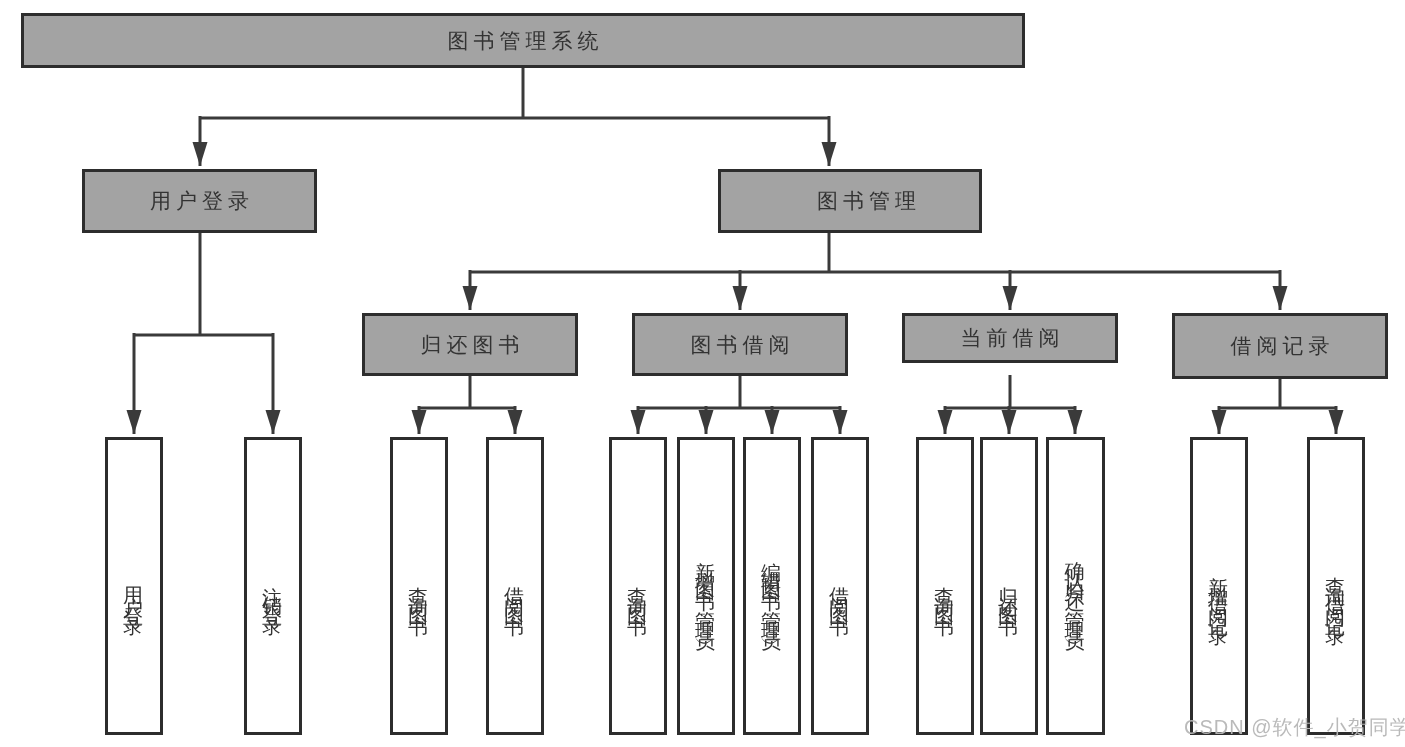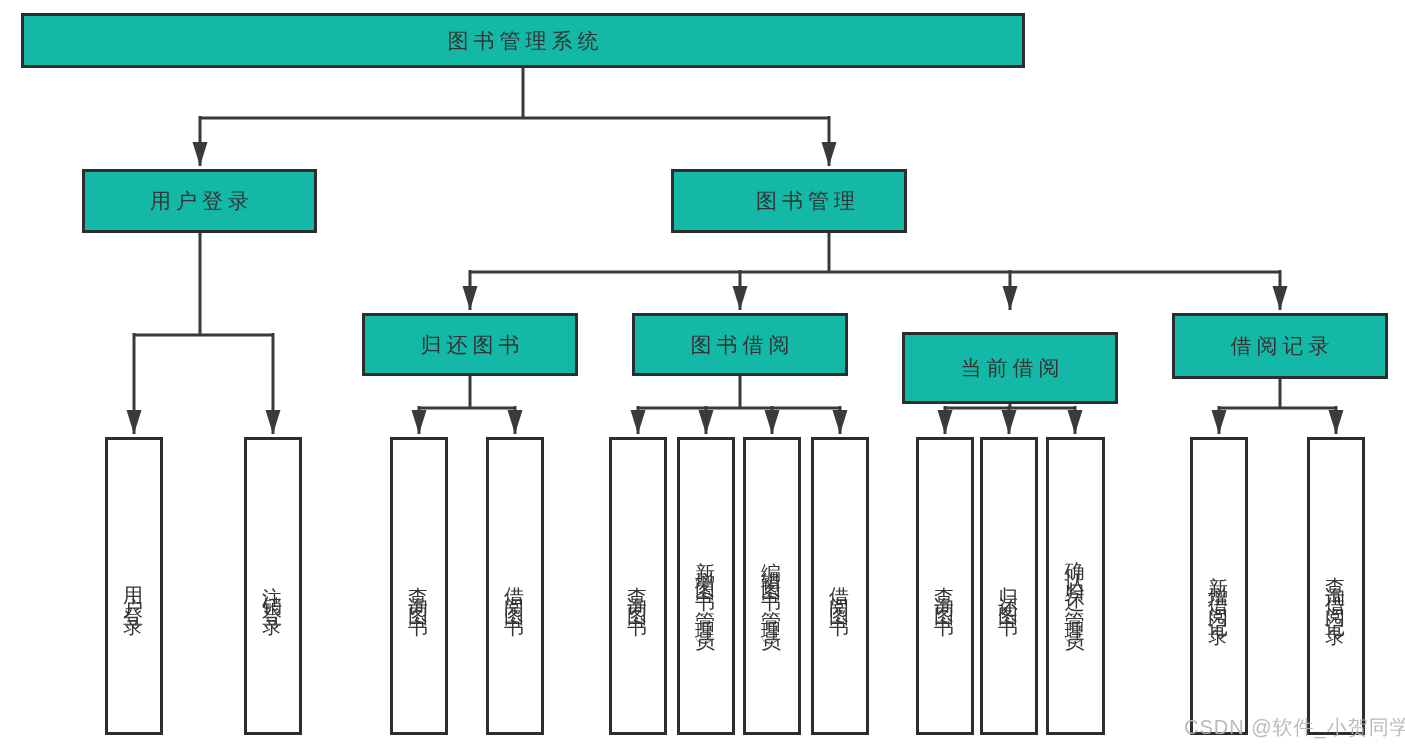--- a/index.html
+++ b/index.html
@@ -22,21 +22,21 @@
     z-index: 0;
   }
   #connectors line {
     stroke: #3a3a3a;
     stroke-width: 3;
   }
   .hbox {
     position: absolute;
     box-sizing: border-box;
     border: 3px solid #2d2d2d;
-    background: #14b8a6;
+    background: #a3a3a3;
     display: flex;
     align-items: center;
     justify-content: center;
     z-index: 1;
   }
   .hlabel {
     font-size: 21px;
     letter-spacing: 5px;
     margin-right: -5px;
     color: #333333;
@@ -139,31 +139,31 @@
     </g>
   </svg>
 
   <div class="hbox" style="left:21px; top:13px; width:1004px; height:55px;">
     <span class="hlabel">图书管理系统</span>
   </div>
 
   <div class="hbox" style="left:82px; top:169px; width:235px; height:64px;">
     <span class="hlabel">用户登录</span>
   </div>
-  <div class="hbox" style="left:671px; top:169px; width:236px; height:64px;padding-left:33px;">
+  <div class="hbox" style="left:718px; top:169px; width:264px; height:64px;padding-left:33px;">
     <span class="hlabel">图书管理</span>
   </div>
 
   <div class="hbox" style="left:362px; top:313px; width:216px; height:63px;">
     <span class="hlabel">归还图书</span>
   </div>
   <div class="hbox" style="left:632px; top:313px; width:216px; height:63px;text-align:right;">
     <span class="hlabel">图书借阅</span>
   </div>
-  <div class="hbox" style="left:902px; top:313px; width:216px; height:72px;margin-top:19px;">
+  <div class="hbox" style="left:902px; top:313px; width:216px; height:50px;">
     <span class="hlabel">当前借阅</span>
   </div>
   <div class="hbox" style="left:1172px; top:313px; width:216px; height:66px;">
     <span class="hlabel">借阅记录</span>
   </div>
 
   <div class="vbox" style="left:105px; top:437px; width:58px; height:298px;">
     <span class="vlabel">用户登录</span>
   </div>
   <div class="vbox" style="left:244px; top:437px; width:58px; height:298px;">

